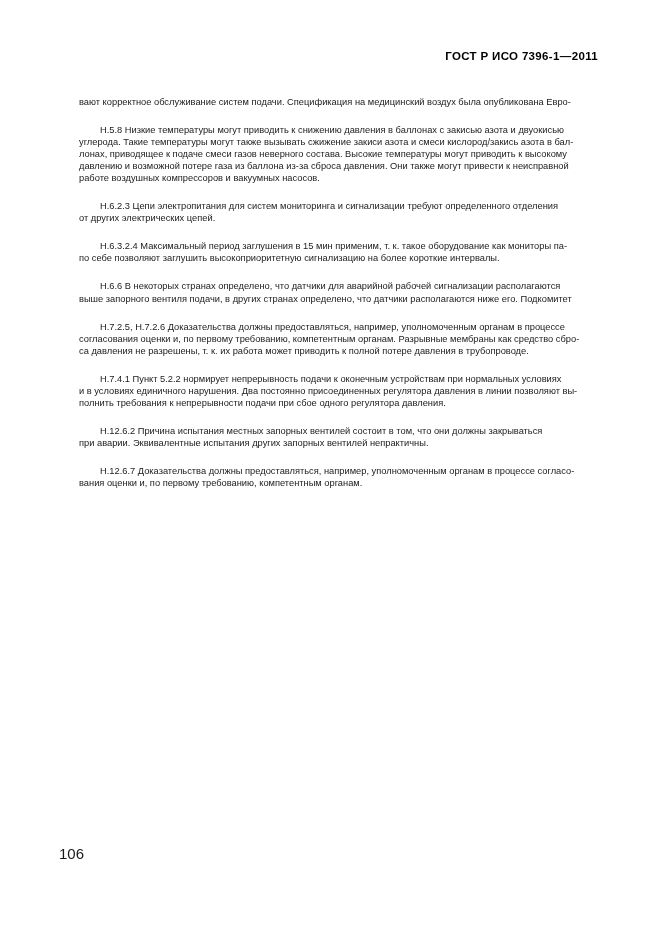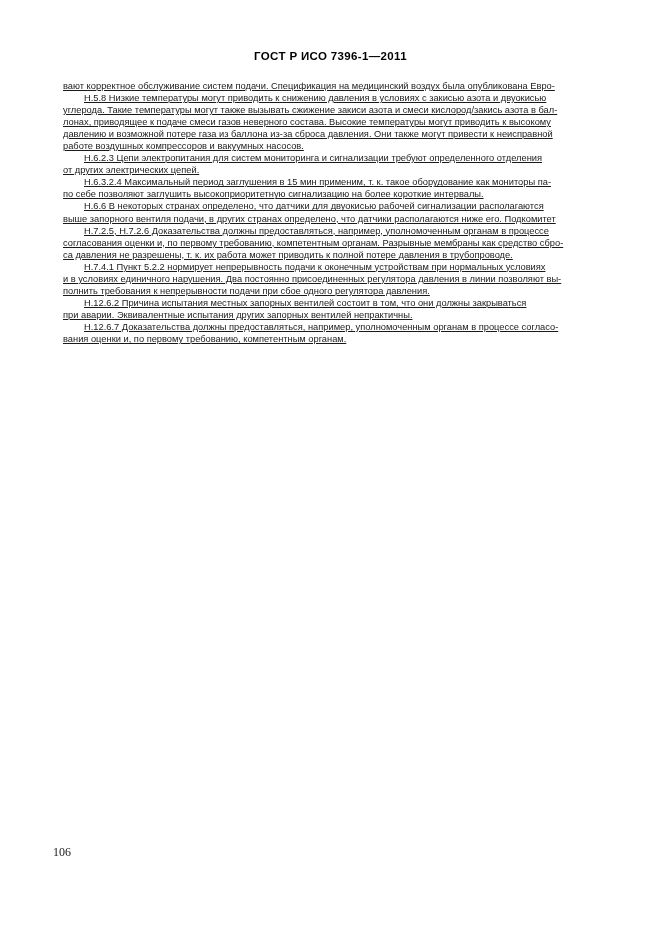--- a/index.html
+++ b/index.html
@@ -17,92 +17,90 @@
     height: 935px;
     background: #ffffff;
     box-sizing: border-box;
     overflow: hidden;
   }
   .page-header {
     position: absolute;
     top: 50px;
     left: 63px;
     width: 535px;
-    text-align: center;
+    text-align: right;
     font-size: 11.5px;
     font-weight: bold;
     letter-spacing: 0.35px;
     color: #000000;
     white-space: nowrap;
   }
   .body-block {
     position: absolute;
     top: 80px;
     left: 63px;
     width: 535px;
   }
   .para {
     font-size: 9.3px;
     line-height: 12.05px;
     text-align: justify;
     color: #1a1a1a;
-    margin: 0;
+    margin: 16px;
     hyphens: manual;
-    text-decoration: underline;
   }
   .para .ln {
     display: block;
     white-space: pre;
   }
   .indent {
     display: inline-block;
     width: 21px;
   }
   .page-number {
     position: absolute;
-    left: 53px;
+    left: 59px;
     top: 845px;
-    font-size: 12px;
+    font-size: 15px;
     color: #1a1a1a;
-    font-family: Liberation Serif, serif;
   }
 </style>
 </head>
 <body>
 
 <div class="page">
 
   <div class="page-header">ГОСТ Р ИСО 7396-1—2011</div>
 
   <div class="body-block">
 
     <p class="para">
       <span class="ln">вают корректное обслуживание систем подачи. Спецификация на медицинский воздух была опубликована Евро-</span>
     </p>
 
     <p class="para">
-      <span class="ln"><span class="indent"></span><span>Н.5.8 Низкие температуры могут приводить к снижению давления в условиях с закисью азота и двуокисью</span></span>
+      <span class="ln"><span class="indent"></span><span>Н.5.8 Низкие температуры могут приводить к снижению давления в баллонах с закисью азота и двуокисью</span></span>
       <span class="ln">углерода. Такие температуры могут также вызывать сжижение закиси азота и смеси кислород/закись азота в бал-</span>
       <span class="ln">лонах, приводящее к подаче смеси газов неверного состава. Высокие температуры могут приводить к высокому</span>
       <span class="ln">давлению и возможной потере газа из баллона из-за сброса давления. Они также могут привести к неисправной</span>
       <span class="ln">работе воздушных компрессоров и вакуумных насосов.</span>
     </p>
 
     <p class="para">
       <span class="ln"><span class="indent"></span><span>Н.6.2.3 Цепи электропитания для систем мониторинга и сигнализации требуют определенного отделения</span></span>
       <span class="ln">от других электрических цепей.</span>
     </p>
 
     <p class="para">
       <span class="ln"><span class="indent"></span><span>Н.6.3.2.4 Максимальный период заглушения в 15 мин применим, т. к. такое оборудование как мониторы па-</span></span>
       <span class="ln">по себе позволяют заглушить высокоприоритетную сигнализацию на более короткие интервалы.</span>
     </p>
 
     <p class="para">
-      <span class="ln"><span class="indent"></span><span>Н.6.6 В некоторых странах определено, что датчики для двуокисью рабочей сигнализации располагаются</span></span>
+      <span class="ln"><span class="indent"></span><span>Н.6.6 В некоторых странах определено, что датчики для аварийной рабочей сигнализации располагаются</span></span>
       <span class="ln">выше запорного вентиля подачи, в других странах определено, что датчики располагаются ниже его. Подкомитет</span>
     </p>
 
     <p class="para">
       <span class="ln"><span class="indent"></span><span>Н.7.2.5, Н.7.2.6 Доказательства должны предоставляться, например, уполномоченным органам в процессе</span></span>
       <span class="ln">согласования оценки и, по первому требованию, компетентным органам. Разрывные мембраны как средство сбро-</span>
       <span class="ln">са давления не разрешены, т. к. их работа может приводить к полной потере давления в трубопроводе.</span>
     </p>
 
     <p class="para">

